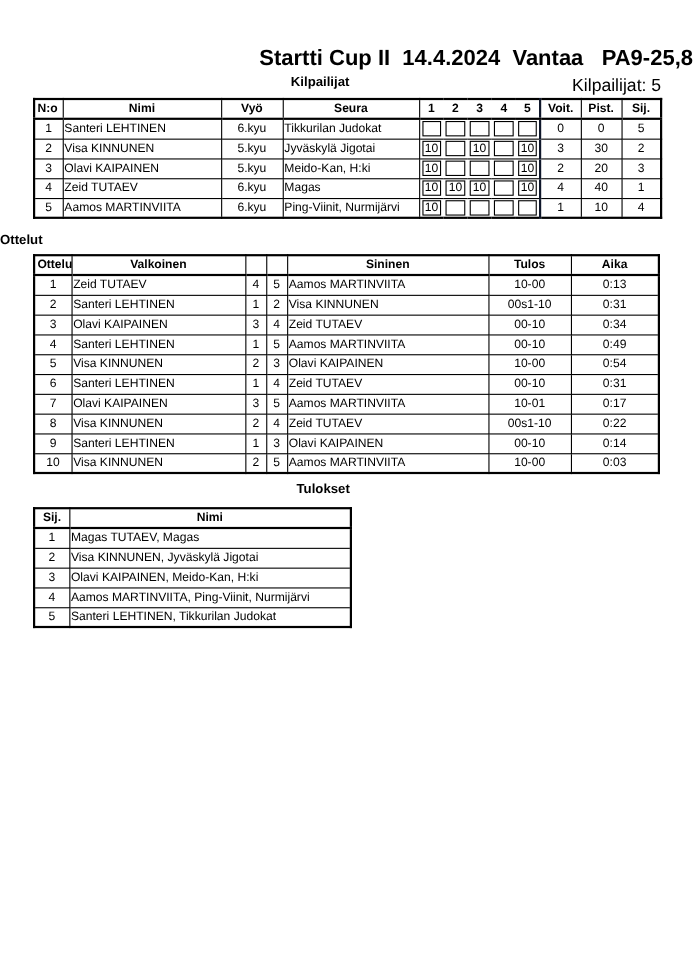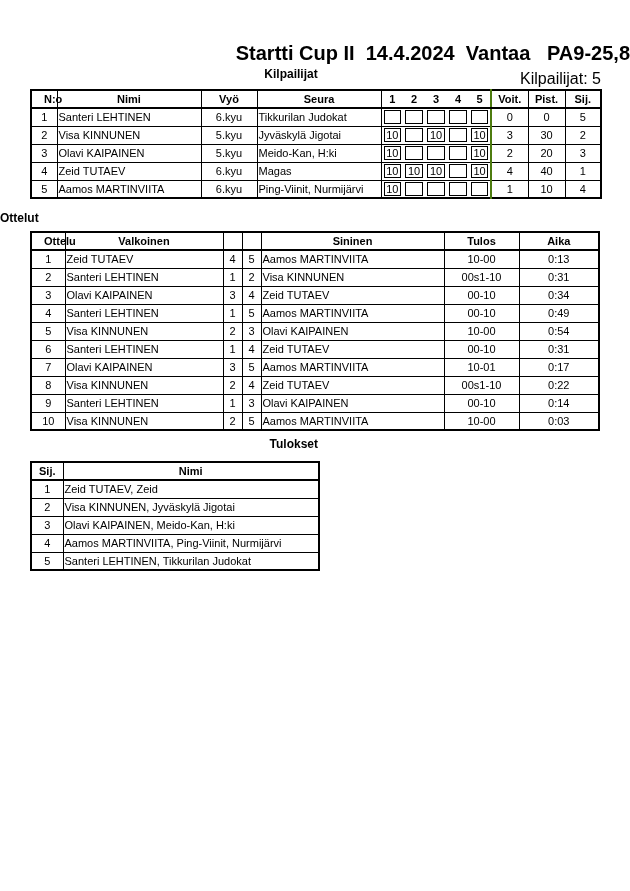--- a/index.html
+++ b/index.html
@@ -22,30 +22,30 @@
     position:absolute; border-collapse:collapse; table-layout:fixed;
     background:#fff; border:2px solid #000;
   }
   td, th {
     border:1px solid #000; font-size:11px; height:18px;
     padding:0 3px; white-space:nowrap; overflow:hidden; line-height:16px;
   }
   th { font-weight:bold; border-bottom:2px solid #000; }
   .l { text-align:left; padding-left:1px; }
   .c { text-align:center; }
-  .hl { text-align:left; padding-left:12px; overflow:visible; }
+  .hl { text-align:left; padding-left:2px; overflow:visible; }
 
   
   td.sc { padding:0; border-left:none; border-right:none; }
   th.sc { border-left:none; border-right:none; text-align:center; }
   .sbox {
     display:block; margin:1px 2px; height:14px;
     border:1px solid #000; line-height:12px; font-size:11px; text-align:center;
   }
-  .thick { border-left:2px solid #4d7c0f; }
+  .thick { border-left:2px solid #0f172a; }
 
   #t1 { left:30px; top:89px;  width:570px; }
   #t2 { left:30px; top:231px; width:568px; }
   #t3 { left:30px; top:461px; width:288px; }
 </style>
 </head>
 <body>
 
 <div class="page-title">Startti Cup II  14.4.2024  Vantaa   PA9-25,8</div>
 <div class="section-heading" id="h-kilpailijat">Kilpailijat</div>
@@ -332,21 +332,21 @@
     </colgroup>
   <thead>
     <tr>
       <th class="c">Sij.</th>
       <th class="c">Nimi</th>
     </tr>
   </thead>
   <tbody>
     <tr>
       <td class="c">1</td>
-      <td class="l">Zeid TUTAEV, Zeid</td>
+      <td class="l">Magas TUTAEV, Magas</td>
     </tr>
     <tr>
       <td class="c">2</td>
       <td class="l">Visa KINNUNEN, Jyväskylä Jigotai</td>
     </tr>
     <tr>
       <td class="c">3</td>
       <td class="l">Olavi KAIPAINEN, Meido-Kan, H:ki</td>
     </tr>
     <tr>

